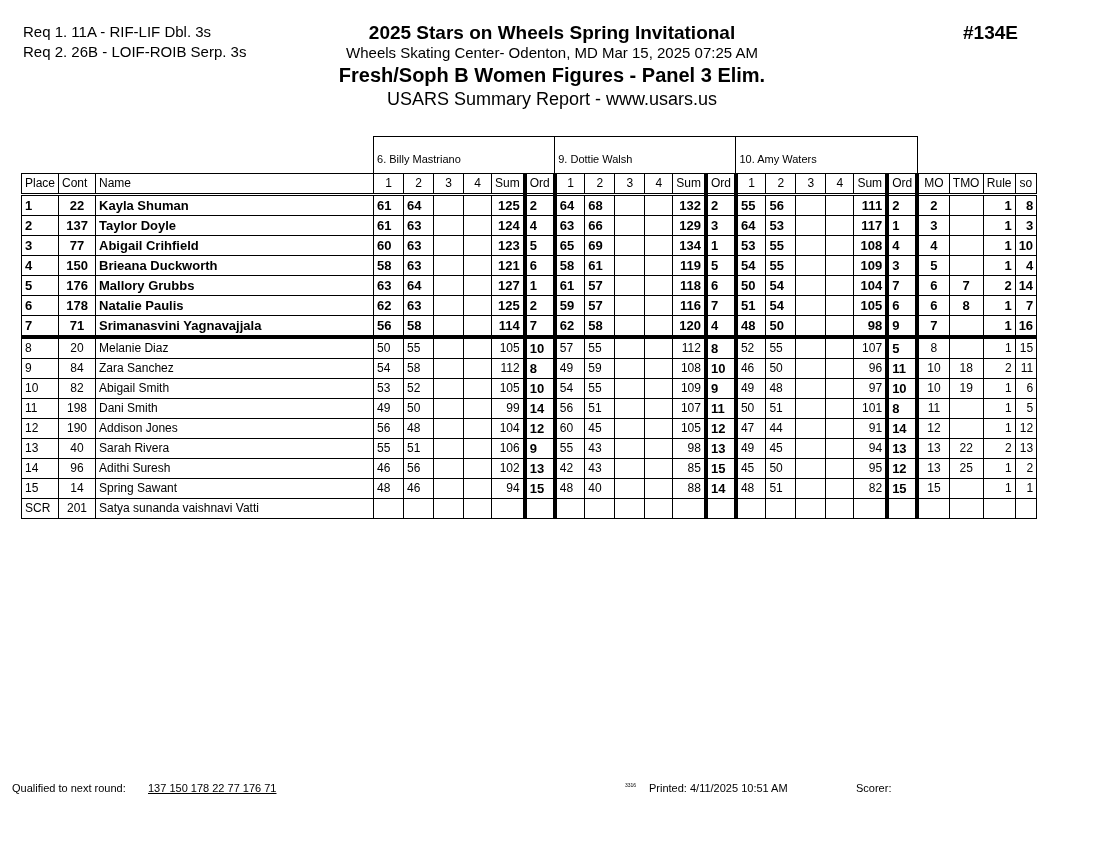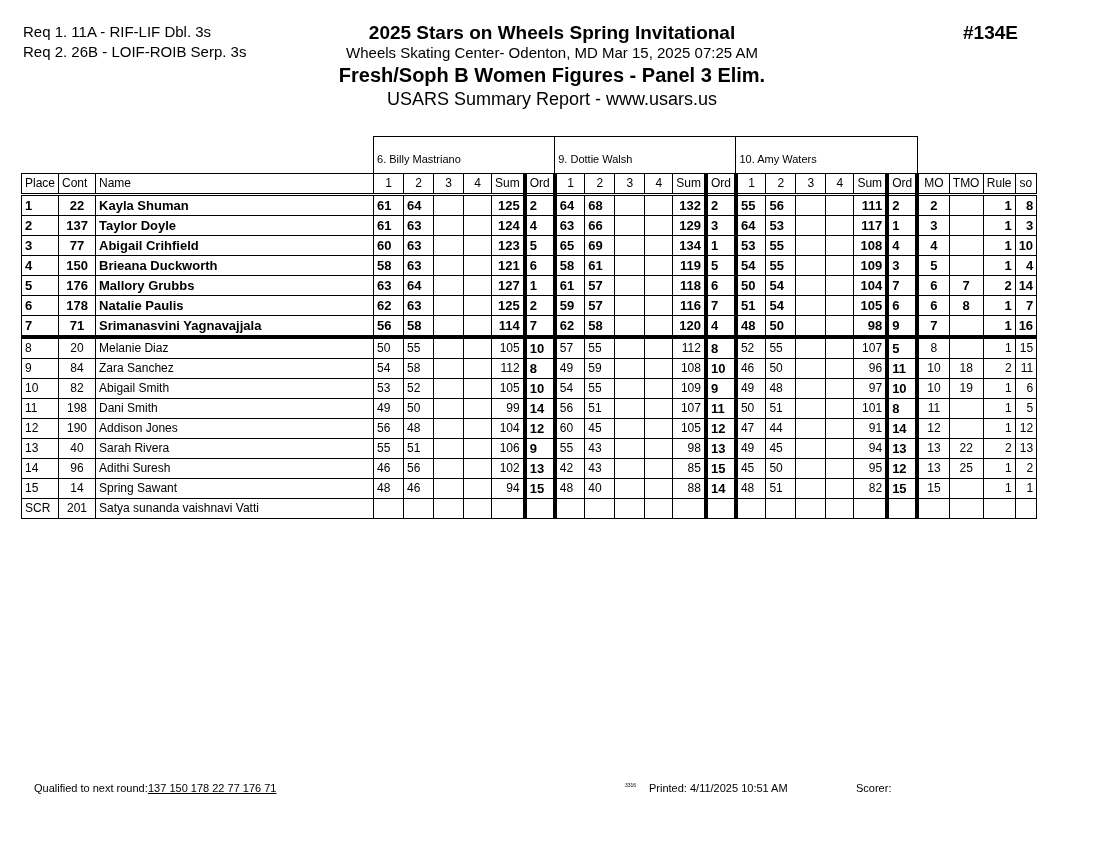--- a/index.html
+++ b/index.html
@@ -529,17 +529,17 @@
         <td class="r"></td>
         <td class="b thk thkr"></td>
         <td class="c"></td>
         <td class="c"></td>
         <td class="r"></td>
         <td class="r"></td>
       </tr>
     </tbody>
 </table>
 
-<div class="abs foot" style="left:34px;">Qualified to next round:</div>
+<div class="abs foot" style="left:12px;">Qualified to next round:</div>
 <div class="abs foot" style="left:148px;text-decoration:underline;">137 150 178 22 77 176 71</div>
 <div class="abs" style="left:625px;top:782px;font-size:5px;">3316</div>
 <div class="abs foot" style="left:649px;">Printed:  4/11/2025  10:51 AM</div>
 <div class="abs foot" style="left:856px;">Scorer:</div>
 
 </body></html>

